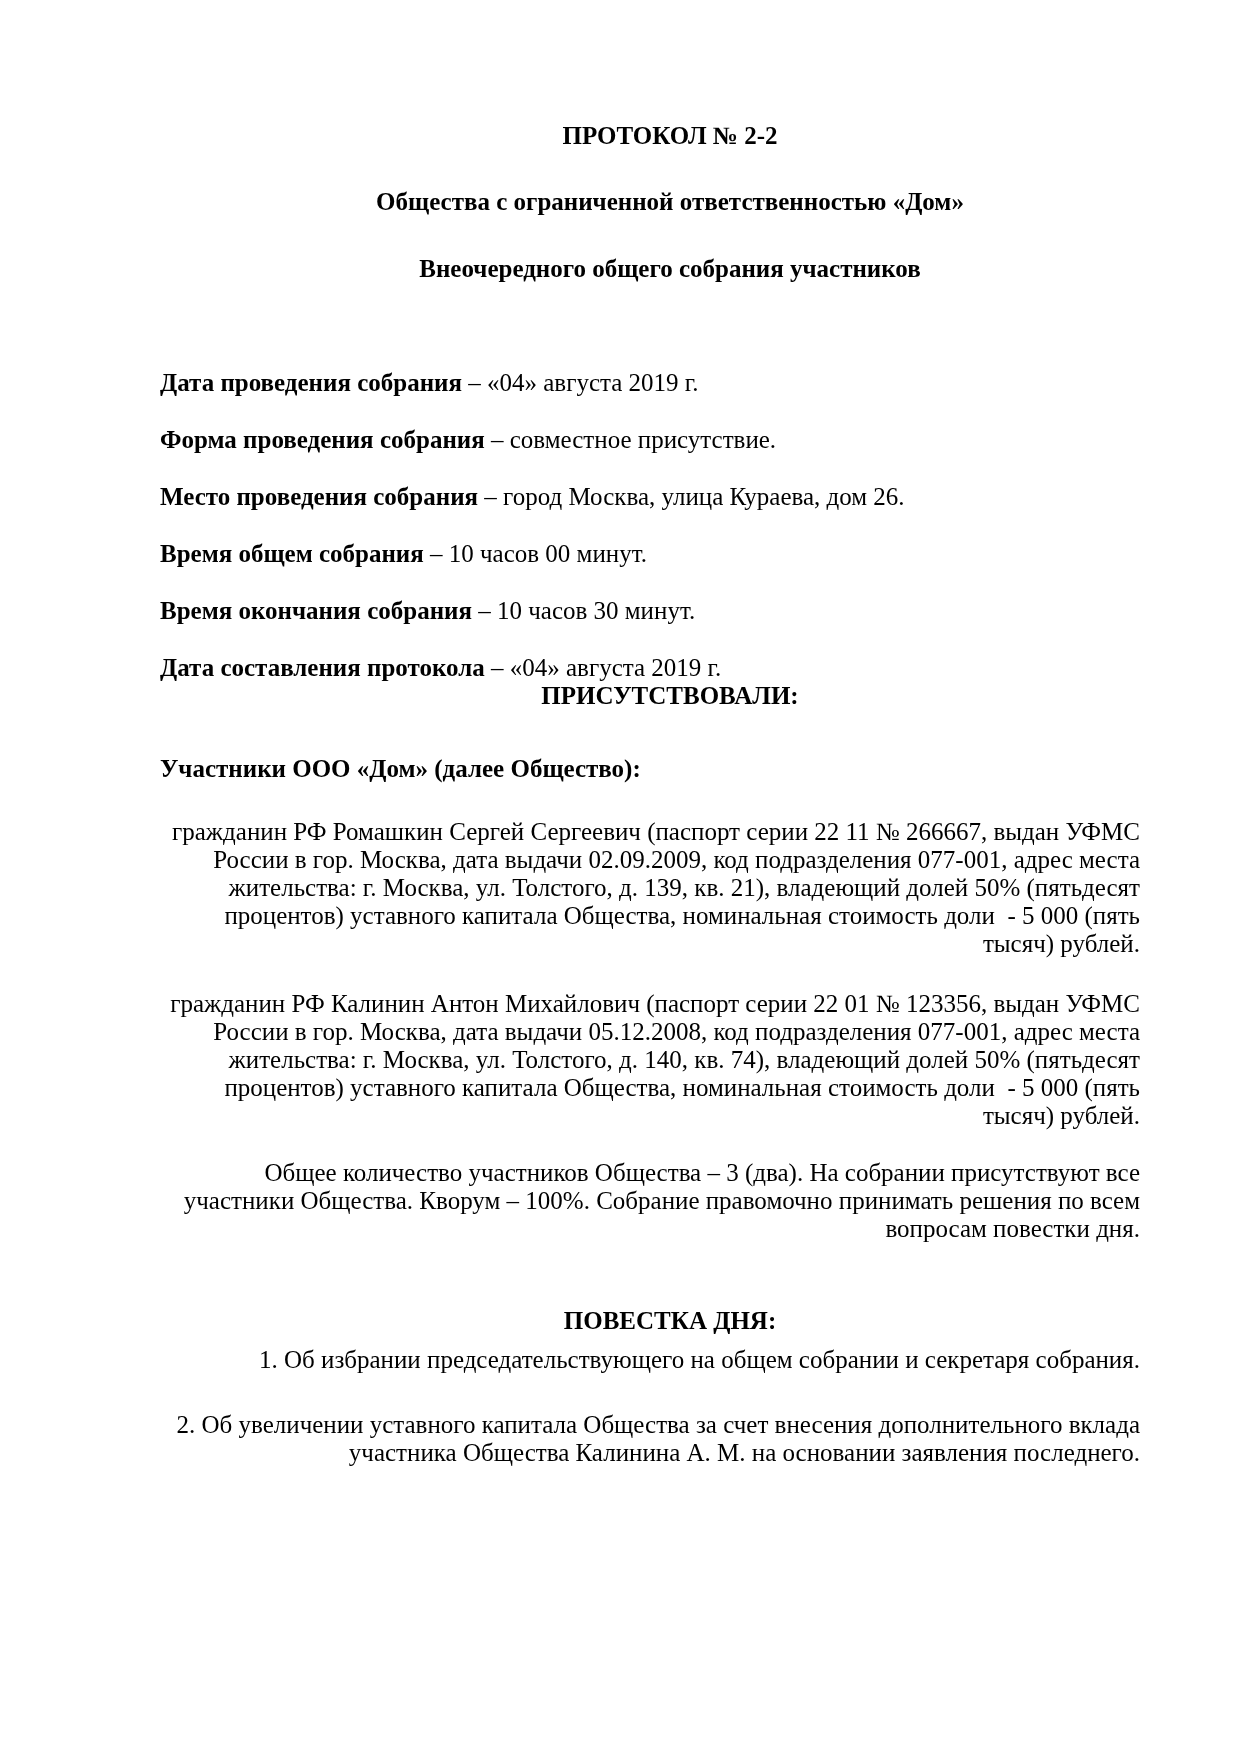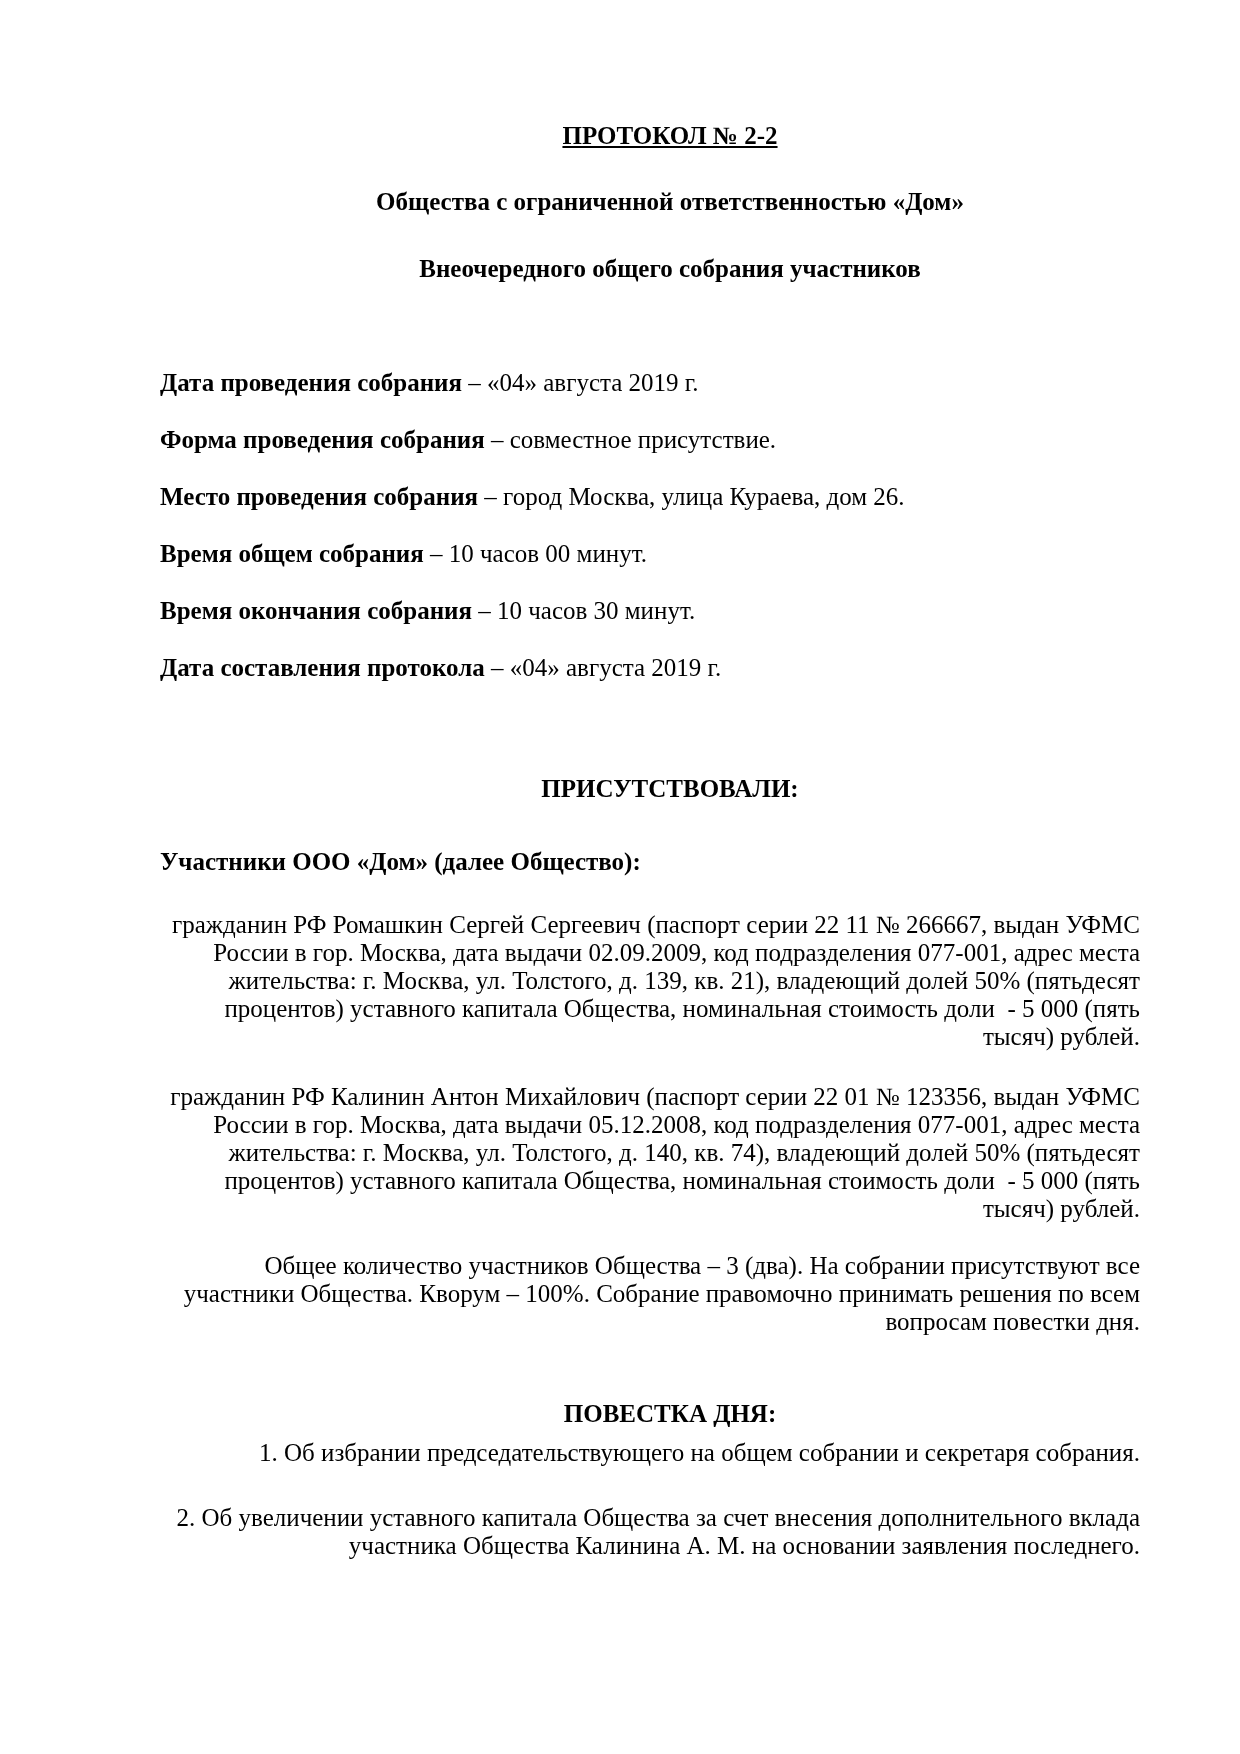--- a/index.html
+++ b/index.html
@@ -24,26 +24,26 @@
     padding-left: 40px; 
     font-weight: bold;
     font-size: 25px;
   }
   .meta { white-space: pre-wrap; }
   .meta strong { font-weight: bold; }
   .para { white-space: pre-wrap; text-align: right; }
   .label-line strong { font-weight: bold; }
 
   
-  .mt-t1 { margin-top: 122px; text-decoration: underline; }
+  .mt-t1 { margin-top: 122px; }
   .mt-t2 { margin-top: 39px; }
   .mt-t3 { margin-top: 38px; }
   .mt-m1 { margin-top: 86px; }
   .mt-m  { margin-top: 29px; }
-  .mt-attendees { margin-top: 93px; }
+  .mt-attendees { }
   .mt-intro { margin-top: 45px; }
   .mt-para1 { margin-top: 35px; }
   .mt-para2 { margin-top: 32px; }
   .mt-para3 { margin-top: 29px; }
   .mt-agenda { margin-top: 64px; }
   .mt-item1 { margin-top: 11px; }
   .mt-item2 { margin-top: 37px; }
 </style>
 </head>
 <body>

